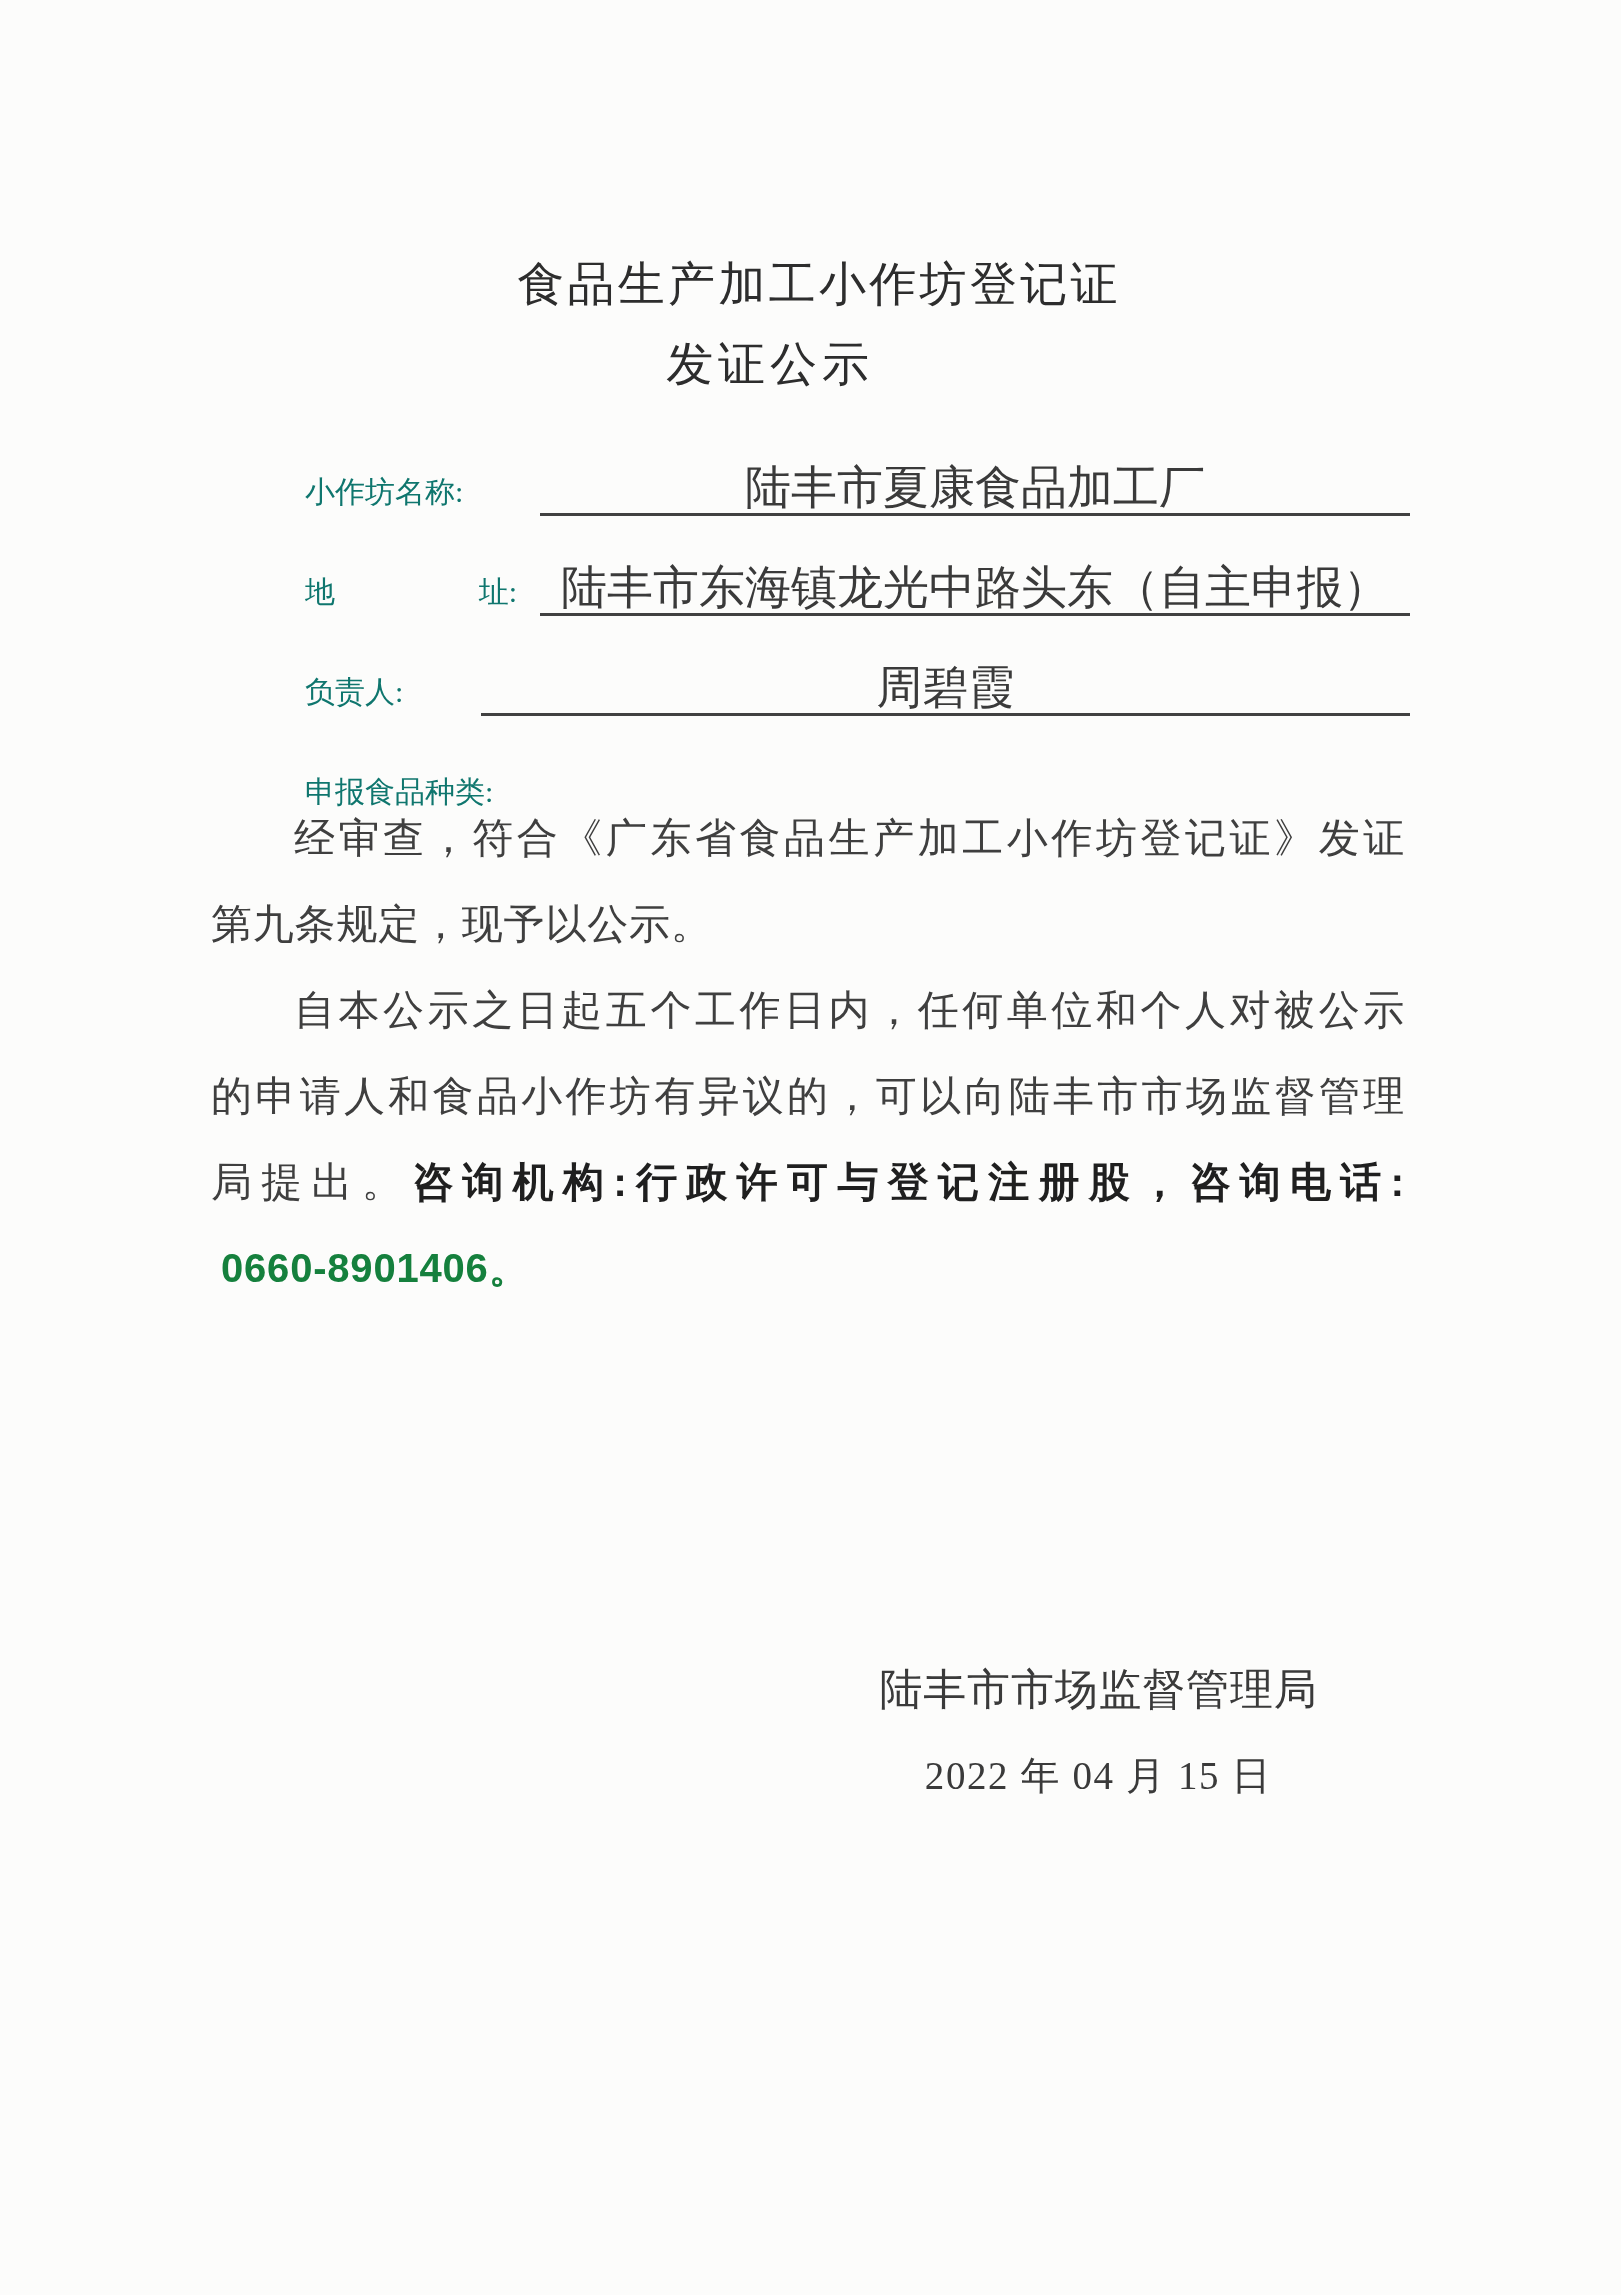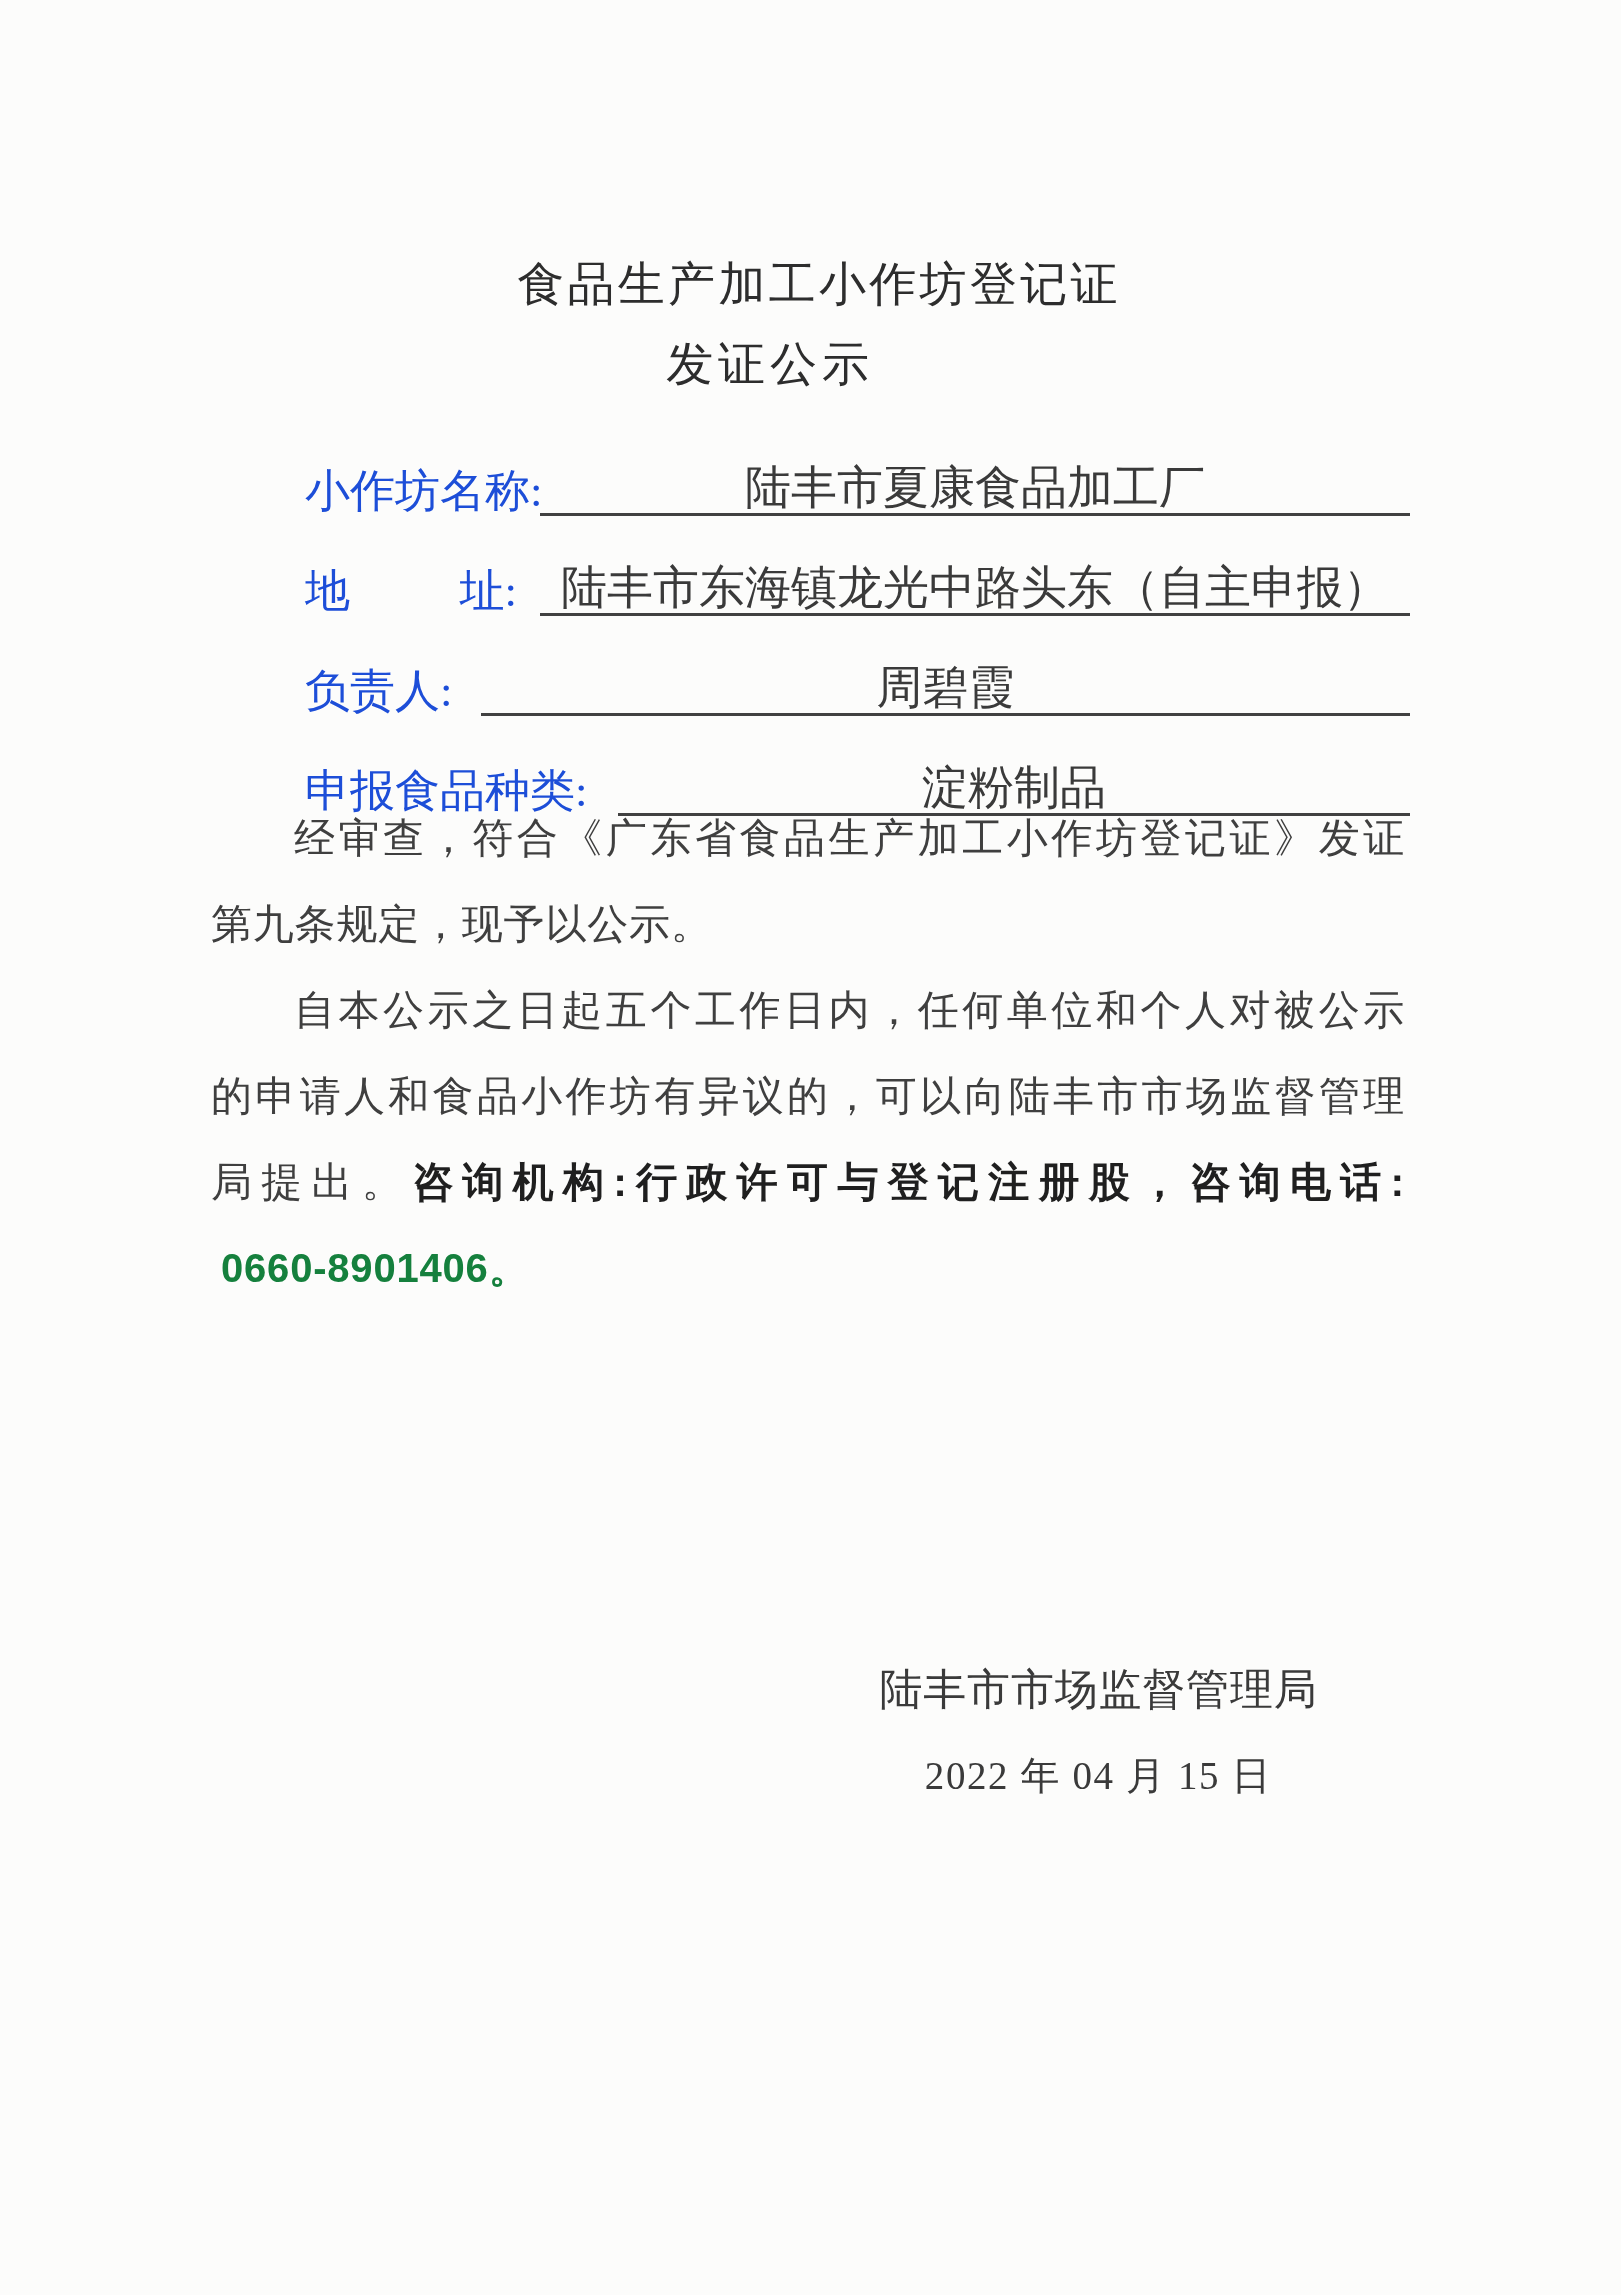--- a/index.html
+++ b/index.html
@@ -37,22 +37,22 @@
     position: absolute;
     left: 305px; top: 467px; width: 1105px;
   }
   .field-row {
     display: flex;
     align-items: flex-end;
     height: 49px;
     margin-bottom: 51px;
   }
   .field-label {
-    font-size: 45px; line-height: 49px;
-    color: #1d4ed8;
+    font-size: 30px; line-height: 49px;
+    color: #0f766e;
     white-space: nowrap;
     flex: none;
   }
   .w1 { width: 235px; }
   .split {
     width: 235px;
     display: inline-flex;
     justify-content: space-between;
     padding-right: 23px;
     box-sizing: border-box;
@@ -138,21 +138,20 @@
       <span class="field-line"><span class="field-value">陆丰市东海镇龙光中路头东（自主申报）</span></span>
     </div>
 
     <div class="field-row">
       <span class="field-label w3">负责人:</span>
       <span class="field-line"><span class="field-value">周碧霞</span></span>
     </div>
 
     <div class="field-row">
       <span class="field-label w4">申报食品种类:</span>
-      <span class="field-line"><span class="field-value">淀粉制品</span></span>
     </div>
 
   </div>
 
   <div class="body">
     <div class="body-line fill indent">经审查，符合《广东省食品生产加工小作坊登记证》发证</div>
     <div class="body-line">第九条规定，现予以公示。</div>
     <div class="body-line fill indent">自本公示之日起五个工作日内，任何单位和个人对被公示</div>
     <div class="body-line fill">的申请人和食品小作坊有异议的，可以向陆丰市市场监督管理</div>
     <div class="body-line fill"><span>局提出。</span><span class="bold-seg">咨询机构:行政许可与登记注册股，咨询电话:</span></div>

